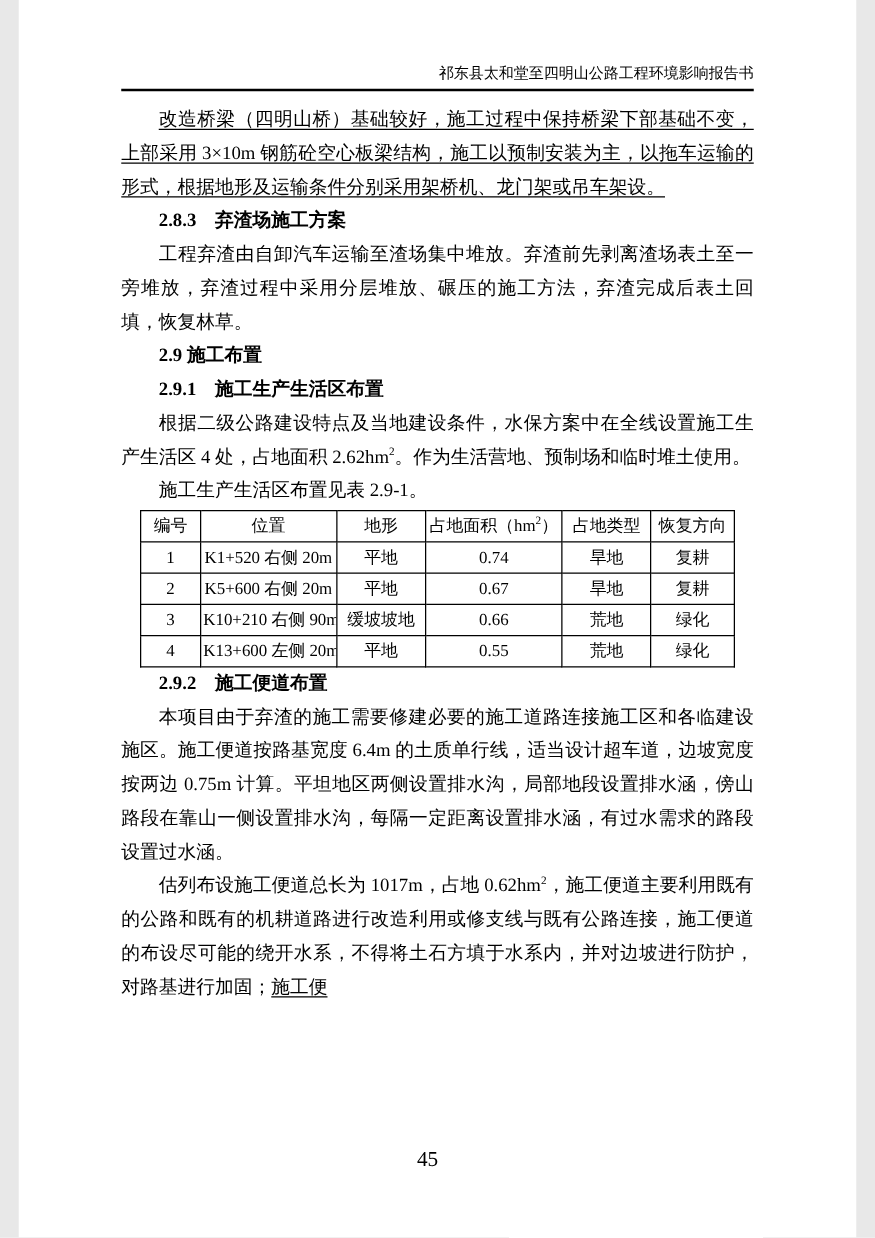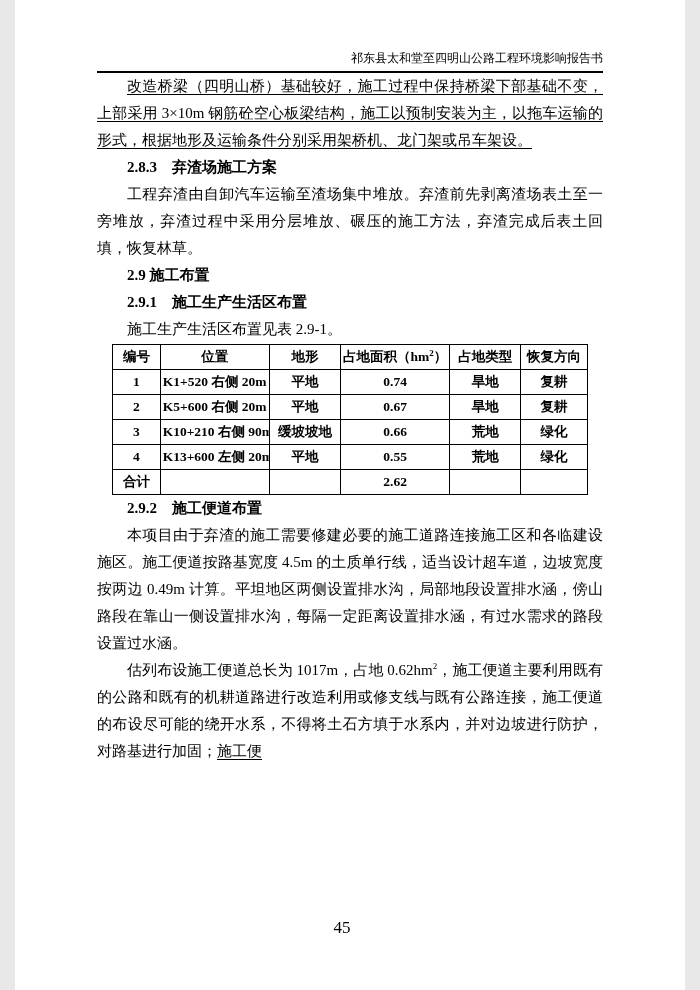--- a/index.html
+++ b/index.html
@@ -16,20 +16,21 @@
     overflow: hidden;
   }
   .running-header {
     text-align: right;
     font-size: 12px;
     line-height: 16px;
     padding-bottom: 5px;
     border-bottom: 2px solid #000;
   }
   .doc-body {
+    margin-top: 10px;
     font-size: 15px;
     line-height: 27px;
     text-align: justify;
   }
   .doc-body p { margin: 0; text-indent: 2em; }
   .heading { margin: 0; text-indent: 0; font-weight: bold; font-size: 15px; }
   .heading-bold { font-weight: bold; }
   .u { text-decoration: underline; text-underline-offset: 3px; }
   .table-title {
     margin: 0; text-indent: 0; text-align: center;
@@ -40,21 +41,21 @@
     width: 94%;
     margin: 1px auto 0 auto;
     font-size: 13.5px;
     line-height: normal;
     table-layout: fixed;
   }
   table.layout-table th, table.layout-table td {
     border: 1px solid #000;
     text-align: center;
     vertical-align: middle;
-    font-weight: bold;
+    font-weight: normal;
     padding: 3px 2px;
     height: 18px;
     overflow: hidden;
     white-space: nowrap;
   }
   sup { font-size: 9px; line-height: 0; }
   .sec-gap { margin-top: 11px; }
   .page-number {
     position: absolute;
     left: 0; right: 16px;
@@ -77,20 +78,21 @@
     <p><span class="u">改造桥梁（四明山桥）基础较好，施工过程中保持桥梁下部基础不变，上部采用 3×10m 钢筋砼空心板梁结构，施工以预制安装为主，以拖车运输的形式，根据地形及运输条件分别采用架桥机、龙门架或吊车架设。</span></p>
 
     <p class="heading">2.8.3　弃渣场施工方案</p>
 
     <p>工程弃渣由自卸汽车运输至渣场集中堆放。弃渣前先剥离渣场表土至一旁堆放，弃渣过程中采用分层堆放、碾压的施工方法，弃渣完成后表土回填，恢复林草。</p>
 
     <p class="heading heading-bold">2.9 施工布置</p>
 
     <p class="heading">2.9.1　施工生产生活区布置</p>
 
+    <p><span>根据二级公路建设特点及当地建设条件，水保方案中在全线设置施工生产生活区 4 处，占地面积 2.62hm</span><sup>2</sup><span>。作为生活营地、预制场和临时堆土使用。</span></p>
 
 
     <p>施工生产生活区布置见表 2.9-1。</p>
 
 
     <table class="layout-table">
       <colgroup>
         <col style="width:10%">
           <col style="width:23%">
           <col style="width:15%">
@@ -132,34 +134,26 @@
           <td>绿化</td>
         </tr>
         <tr>
           <td>4</td>
           <td>K13+600 左侧 20m</td>
           <td>平地</td>
           <td>0.55</td>
           <td>荒地</td>
           <td>绿化</td>
         </tr>
-        <tr>
-          <td>合计</td>
-          <td></td>
-          <td></td>
-          <td>2.62</td>
-          <td></td>
-          <td></td>
-        </tr>
       </tbody>
     </table>
 
     <p class="heading sec-gap">2.9.2　施工便道布置</p>
 
-    <p>本项目由于弃渣的施工需要修建必要的施工道路连接施工区和各临建设施区。施工便道按路基宽度 4.5m 的土质单行线，适当设计超车道，边坡宽度按两边 0.49m 计算。平坦地区两侧设置排水沟，局部地段设置排水涵，傍山路段在靠山一侧设置排水沟，每隔一定距离设置排水涵，有过水需求的路段设置过水涵。</p>
+    <p>本项目由于弃渣的施工需要修建必要的施工道路连接施工区和各临建设施区。施工便道按路基宽度 6.4m 的土质单行线，适当设计超车道，边坡宽度按两边 0.75m 计算。平坦地区两侧设置排水沟，局部地段设置排水涵，傍山路段在靠山一侧设置排水沟，每隔一定距离设置排水涵，有过水需求的路段设置过水涵。</p>
 
     <p><span>估列布设施工便道总长为 1017m，占地 0.62hm</span><sup>2</sup><span>，施工便道主要利用既有的公路和既有的机耕道路进行改造利用或修支线与既有公路连接，施工便道的布设尽可能的绕开水系，不得将土石方填于水系内，并对边坡进行防护，对路基进行加固；</span><span class="u">施工便</span></p>
 
   </div>
 
   <div class="page-number">45</div>
 
 </div>
 
 </body></html>

